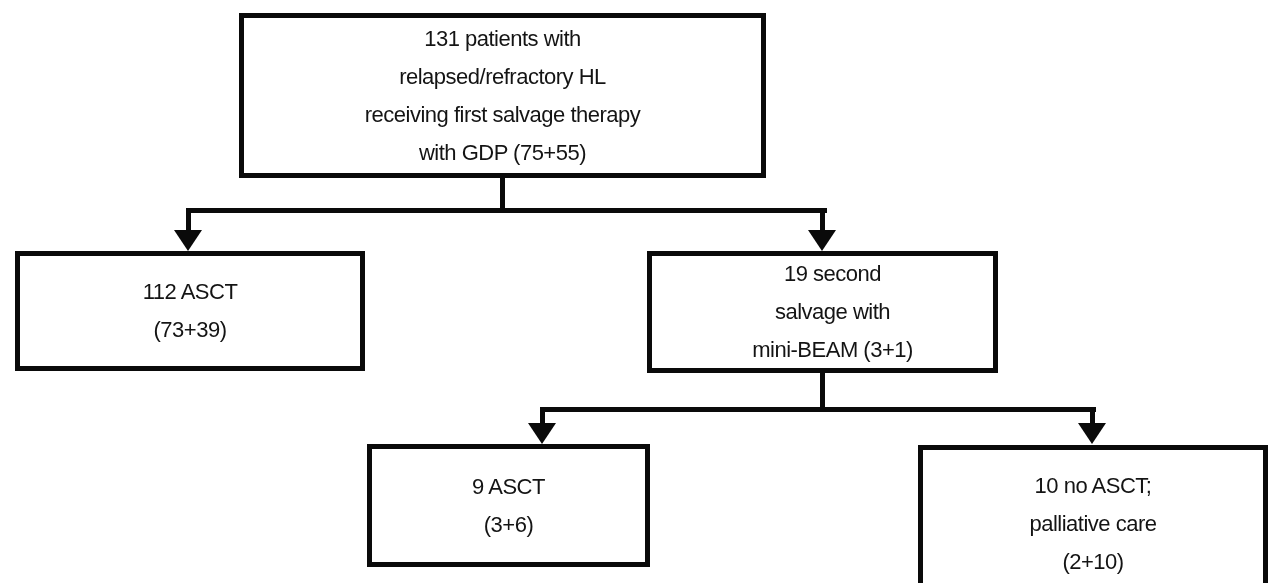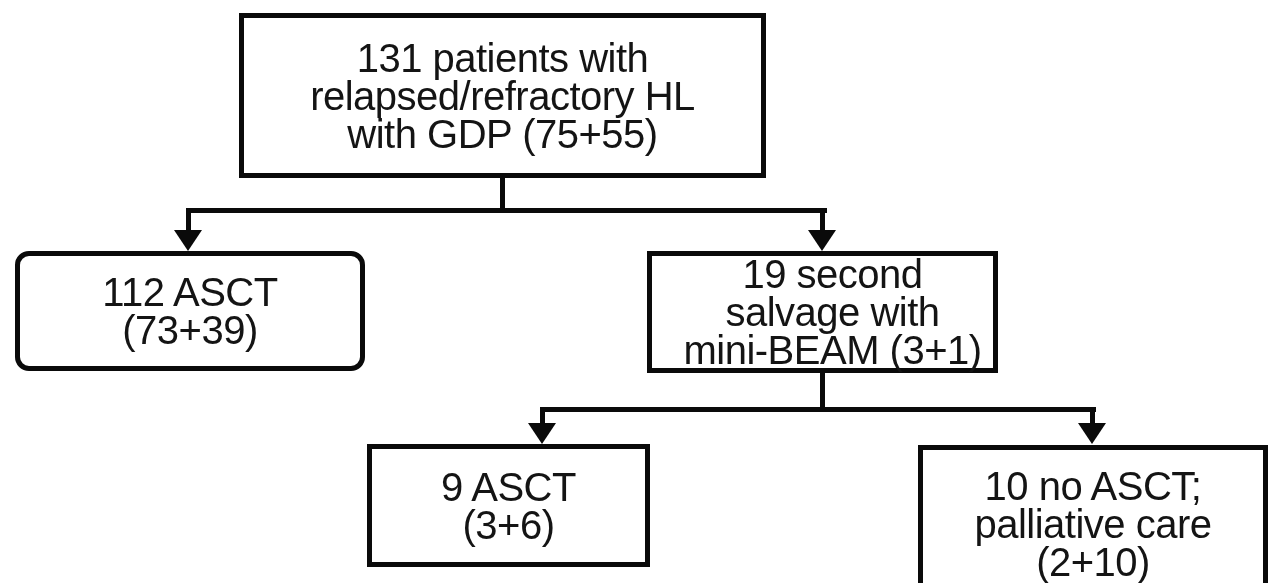--- a/index.html
+++ b/index.html
@@ -19,21 +19,21 @@
     position: absolute;
     box-sizing: border-box;
     border: 5px solid #0a0a0a;
     background: #ffffff;
     display: flex;
     flex-direction: column;
     align-items: center;
     justify-content: center;
     text-align: center;
     color: #141414;
-    font-size: 40px;
+    font-size: 22px;
     line-height: 38px;
     letter-spacing: -0.5px;
     font-stretch: condensed;
   }
   .node .line { display: block; white-space: nowrap; }
 
   .edge-seg {
     position: absolute;
     background: #0a0a0a;
   }
@@ -41,21 +41,21 @@
     position: absolute;
     width: 0;
     height: 0;
     border-left: 14px solid transparent;
     border-right: 14px solid transparent;
     border-top: 21px solid #0a0a0a;
   }
 
   
   #node-root      { left: 239px; top: 13px;  width: 527px; height: 165px; }
-  #node-asct112   { left: 15px;  top: 251px; width: 350px; height: 120px; border-radius: 14px; }
+  #node-asct112   { left: 15px;  top: 251px; width: 350px; height: 120px; }
   #node-salvage19 { left: 647px; top: 251px; width: 351px; height: 122px; padding-left: 20px; }
   #node-asct9     { left: 367px; top: 444px; width: 283px; height: 123px; }
   #node-noasct10  { left: 918px; top: 445px; width: 350px; height: 157px; }
 
   
   #c1-stem   { left: 500px; top: 176px; width: 5px;  height: 37px; }
   #c1-hbar   { left: 186px; top: 208px; width: 641px; height: 5px; }
   #c1-dropL  { left: 186px; top: 208px; width: 5px;  height: 27px; }
   #c1-dropR  { left: 820px; top: 208px; width: 5px;  height: 27px; }
   #c1-arrowL { left: 174px; top: 230px; }
@@ -70,20 +70,21 @@
   #c2-arrowR { left: 1078px; top: 423px; }
 </style>
 </head>
 <body>
 
 <div class="canvas">
 
   <div class="node" id="node-root">
     <span class="line">131 patients with</span>
     <span class="line">relapsed/refractory HL</span>
+    <span class="line">receiving first salvage therapy</span>
     <span class="line">with GDP (75+55)</span>
   </div>
 
   <div class="edge-seg" id="c1-stem"></div>
   <div class="edge-seg" id="c1-hbar"></div>
   <div class="edge-seg" id="c1-dropL"></div>
   <div class="edge-seg" id="c1-dropR"></div>
   <div class="arrow-down" id="c1-arrowL"></div>
   <div class="arrow-down" id="c1-arrowR"></div>
 

